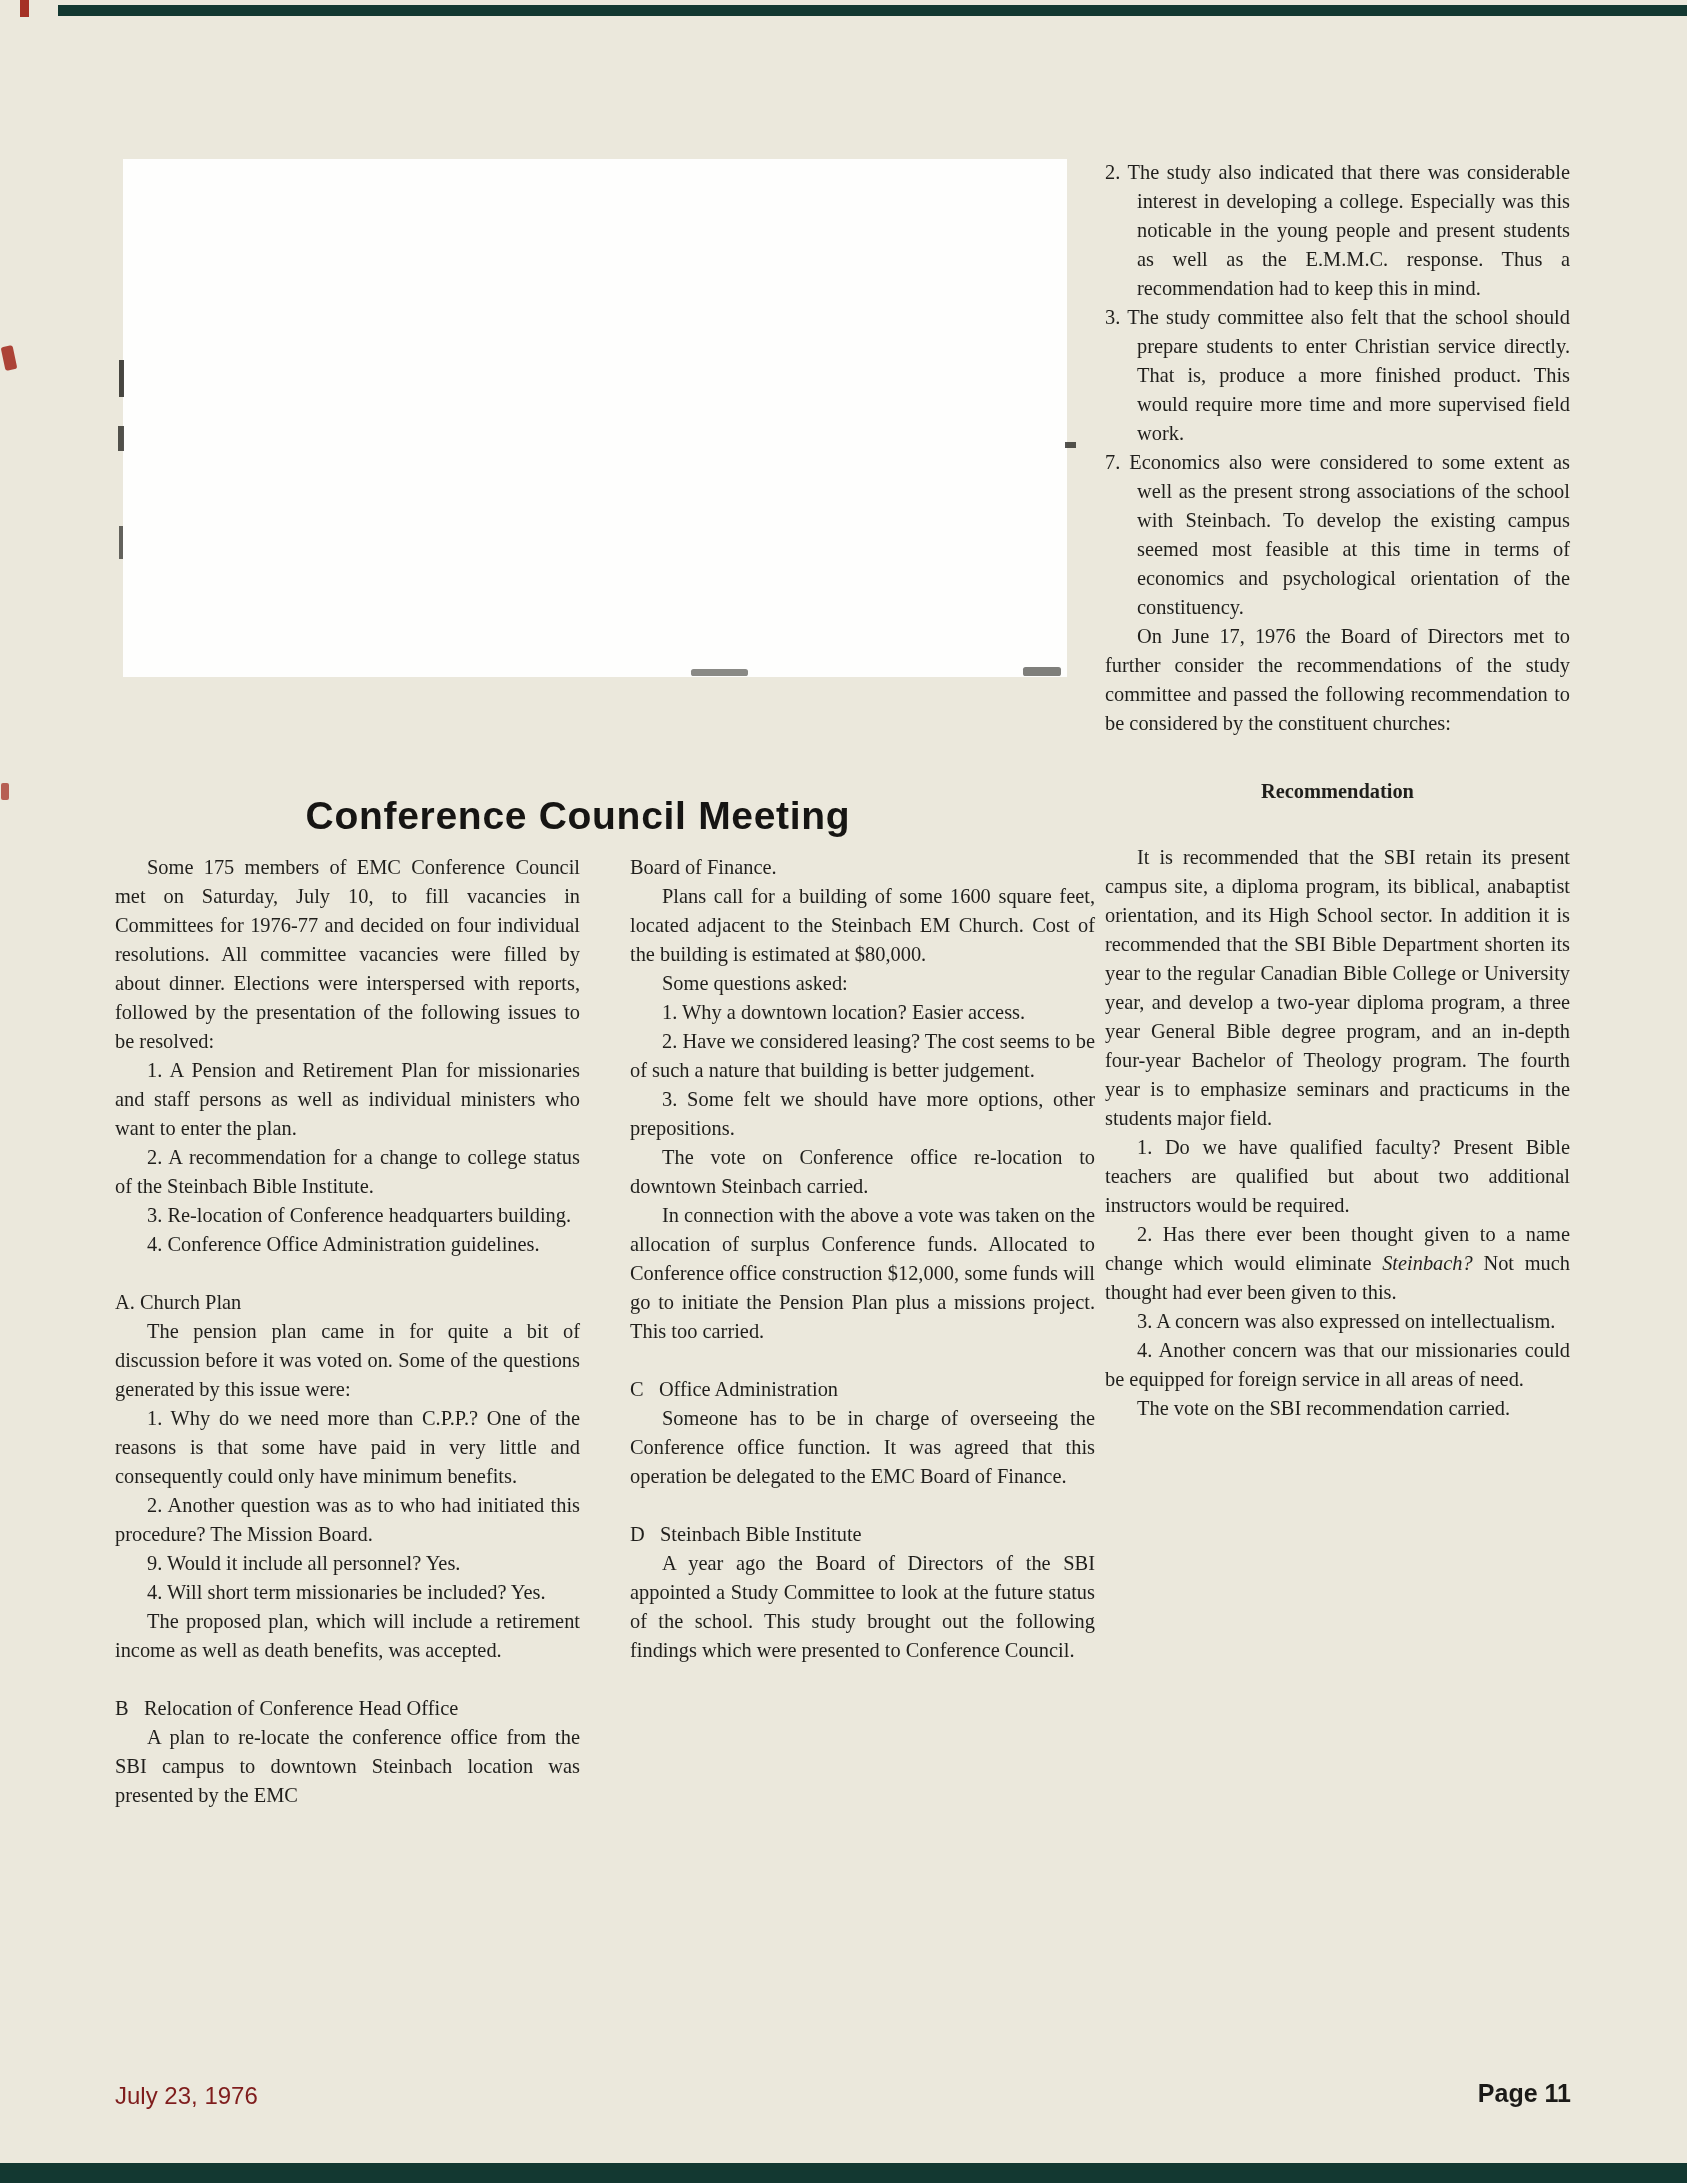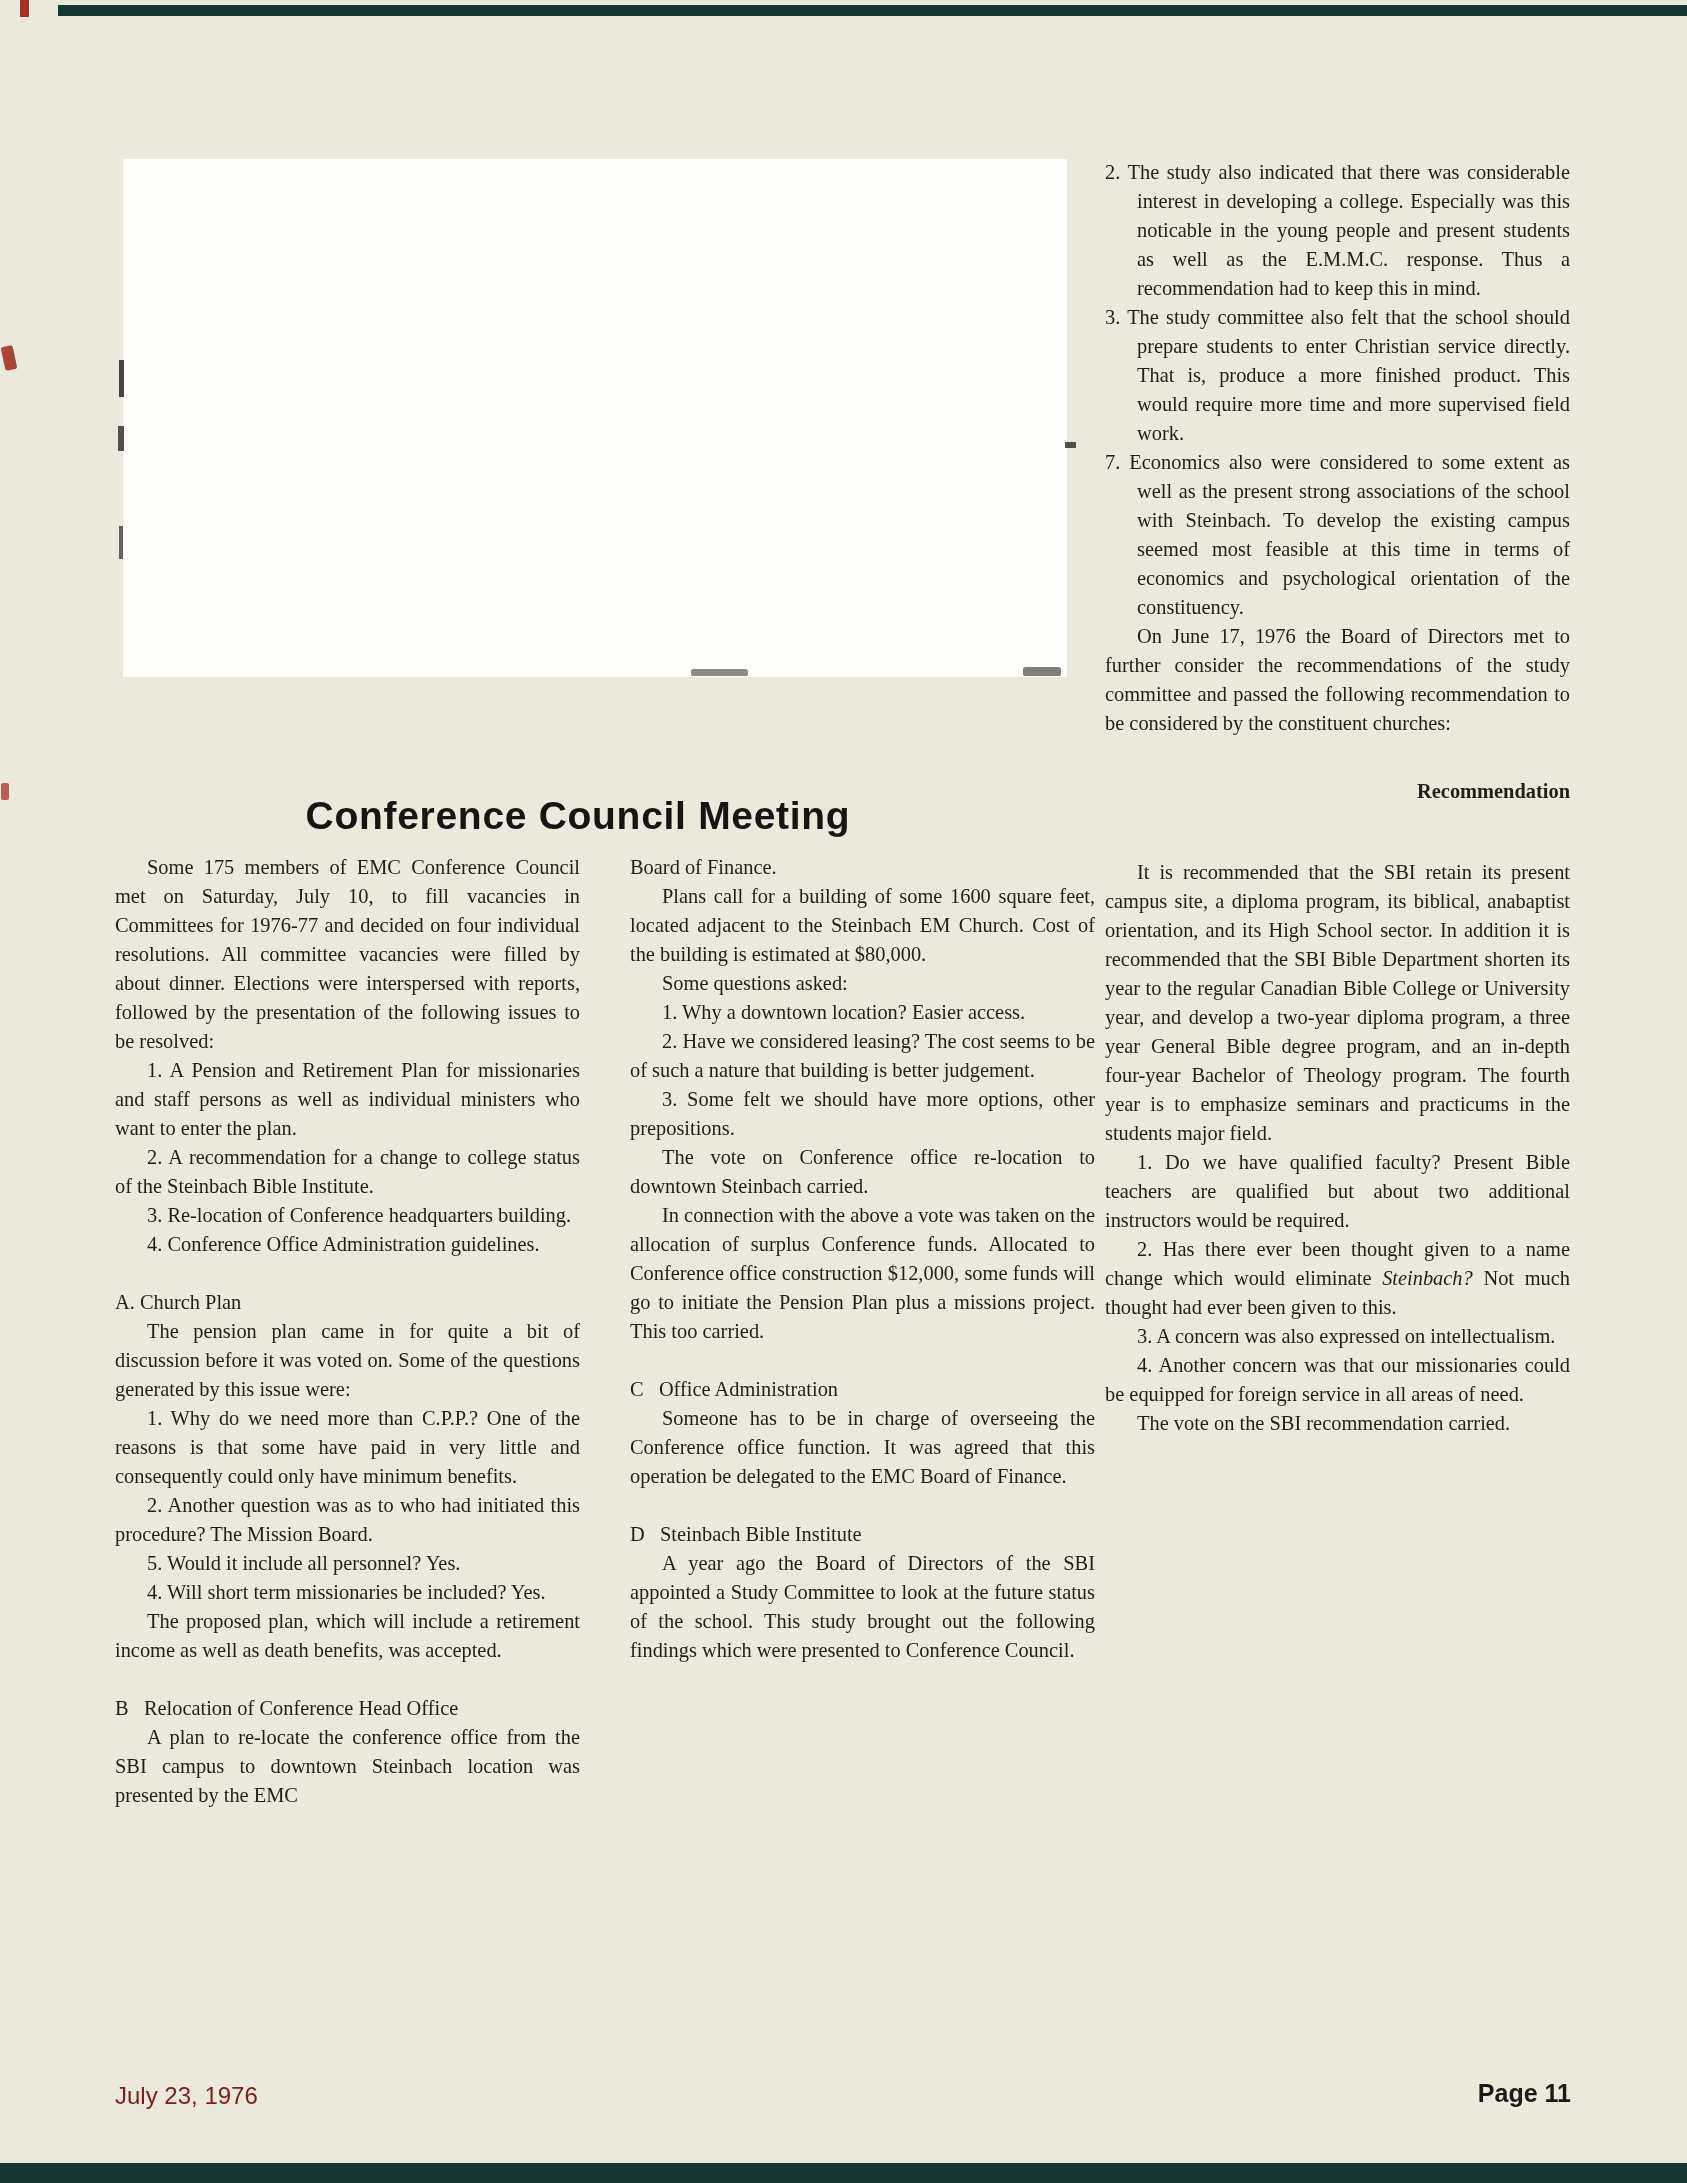--- a/index.html
+++ b/index.html
@@ -44,21 +44,21 @@
     text-align:justify;
     hyphens:auto;
   }
   #col1{left:115px;top:853px;}
   #col2{left:630px;top:853px;}
   #col3{left:1105px;top:158px;}
   .para{margin:0;text-indent:32px;}
   .para.flush{text-indent:0;}
   .hang-item{margin:0;padding-left:32px;text-indent:-32px;}
   .sec-heading{margin:29px 0 0 0;text-indent:0;white-space:pre-wrap;text-align:left;}
-  .center-heading{margin:39px 0 52px 0;text-align:right;font-weight:bold;text-indent:0;}
+  .center-heading{margin:39px 0 37px 0;text-align:center;font-weight:bold;text-indent:0;}
   .gap-before{margin-top:29px;}
   .footer-left{
     position:absolute;left:115px;top:2082px;
     font-family:"Liberation Sans", sans-serif;font-size:24px;color:#7f1d1d;
   }
   .footer-right{
     position:absolute;right:117px;top:2079px;
     font-family:"Liberation Sans", sans-serif;font-size:25px;font-weight:bold;color:#1b1a18;
   }
   
@@ -98,21 +98,21 @@
   <div id="col1" class="col">
       <p class="para">Some 175 members of EMC Conference Council met on Saturday, July 10, to fill vacancies in Committees for 1976-77 and decided on four individual resolutions. All committee vacancies were filled by about dinner. Elections were interspersed with reports, followed by the presentation of the following issues to be resolved:</p>
       <p class="para">1. A Pension and Retirement Plan for missionaries and staff persons as well as individual ministers who want to enter the plan.</p>
       <p class="para">2. A recommendation for a change to college status of the Steinbach Bible Institute.</p>
       <p class="para">3. Re-location of Conference headquarters building.</p>
       <p class="para">4. Conference Office Administration guidelines.</p>
       <p class="sec-heading">A. Church Plan</p>
       <p class="para">The pension plan came in for quite a bit of discussion before it was voted on. Some of the questions generated by this issue were:</p>
       <p class="para">1. Why do we need more than C.P.P.? One of the reasons is that some have paid in very little and consequently could only have minimum benefits.</p>
       <p class="para">2. Another question was as to who had initiated this procedure? The Mission Board.</p>
-      <p class="para">5. Would it include all personnel? Yes.</p>
+      <p class="para">9. Would it include all personnel? Yes.</p>
       <p class="para">4. Will short term missionaries be included? Yes.</p>
       <p class="para">The proposed plan, which will include a retirement income as well as death benefits, was accepted.</p>
       <p class="sec-heading">B   Relocation of Conference Head Office</p>
       <p class="para">A plan to re-locate the conference office from the SBI campus to downtown Steinbach location was presented by the EMC</p>
     </div>
   <div id="col2" class="col">
       <p class="para flush">Board of Finance.</p>
       <p class="para">Plans call for a building of some 1600 square feet, located adjacent to the Steinbach EM Church. Cost of the building is estimated at $80,000.</p>
       <p class="para">Some questions asked:</p>
       <p class="para">1. Why a downtown location? Easier access.</p>

